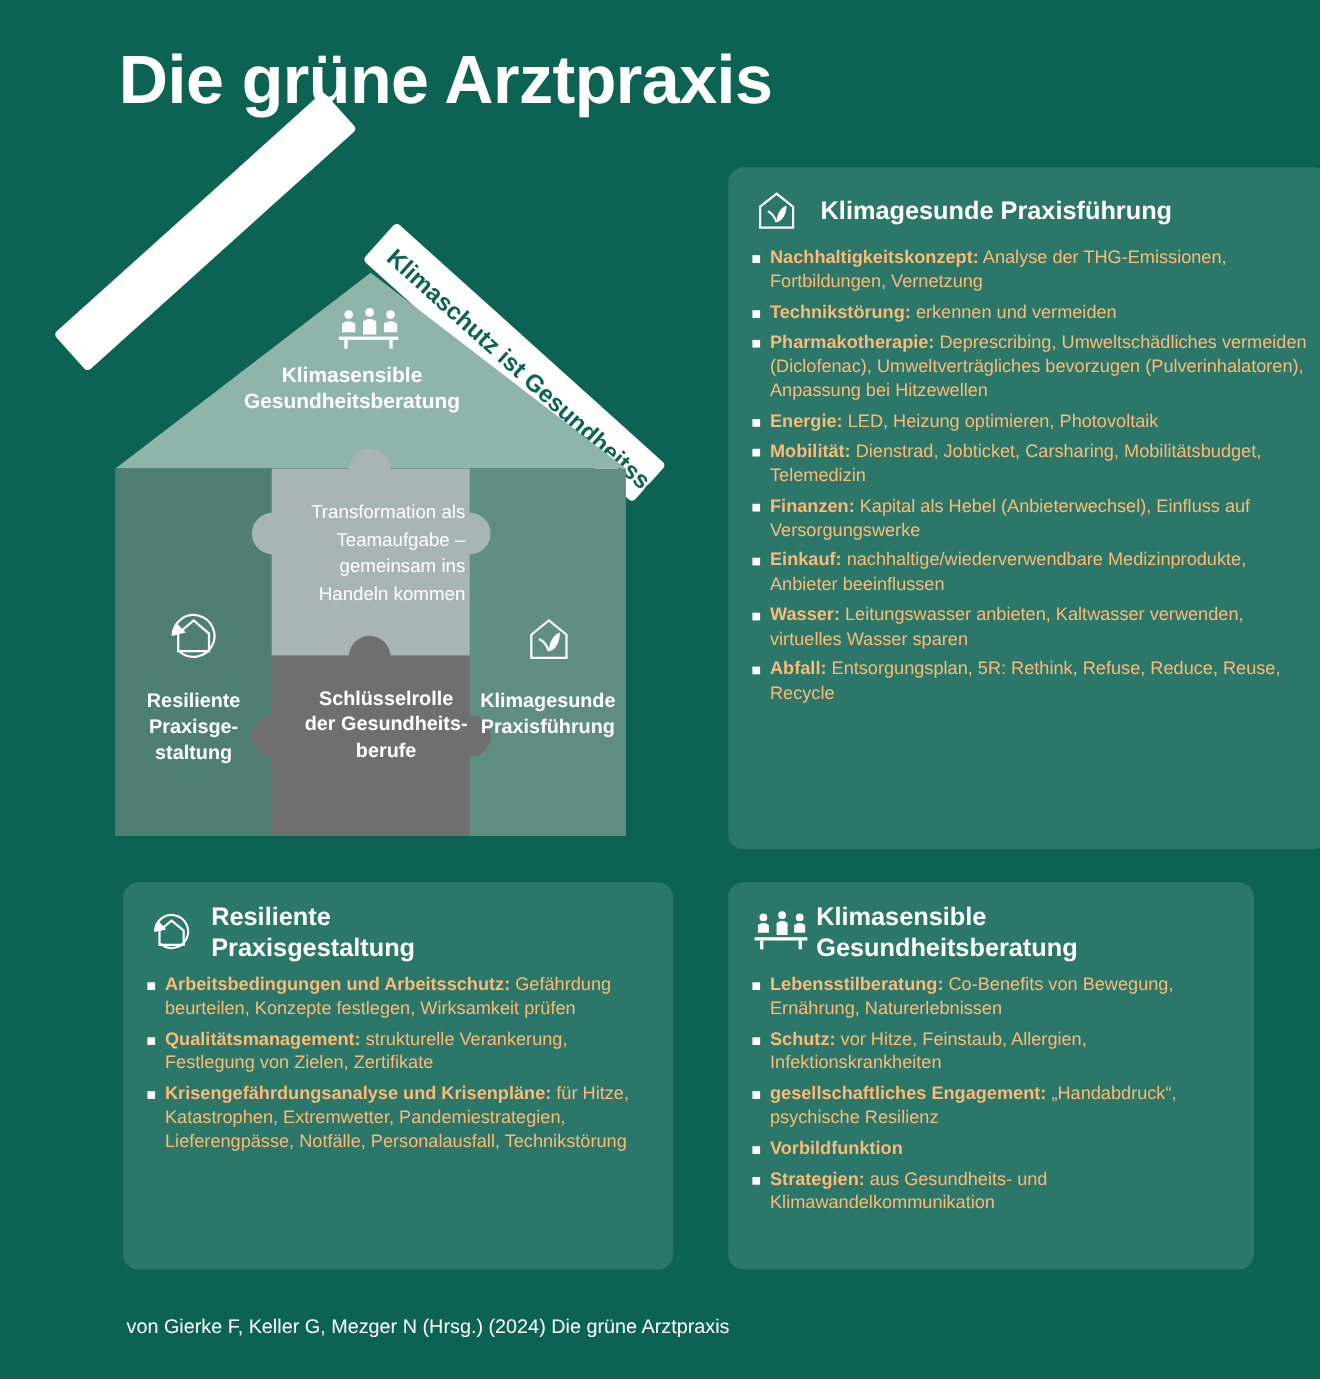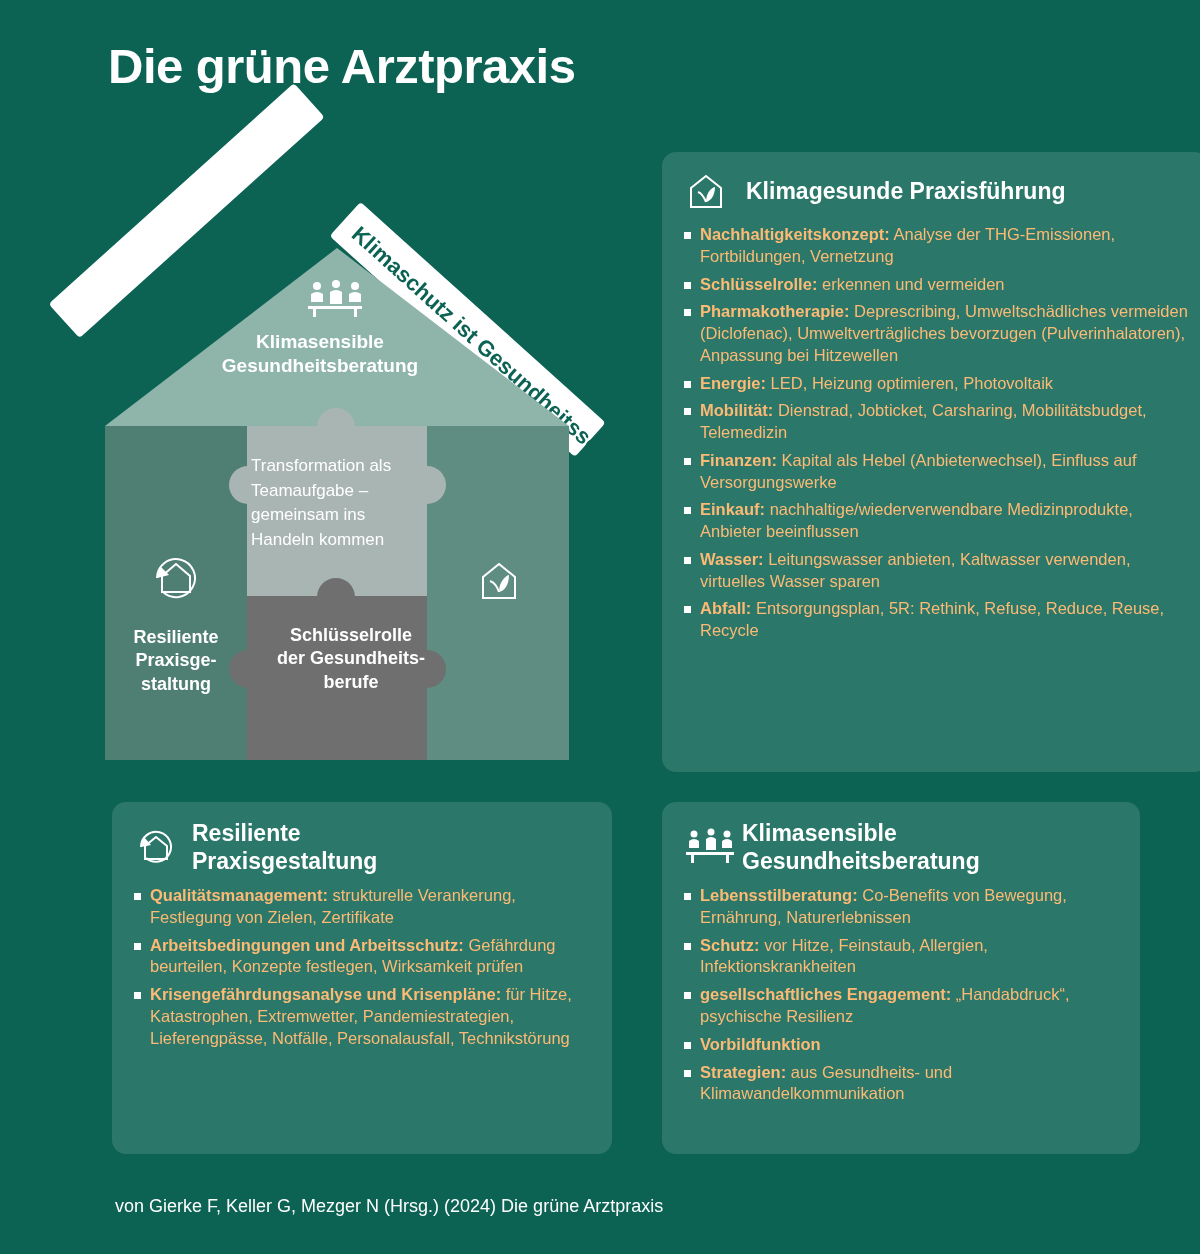--- a/index.html
+++ b/index.html
@@ -14,21 +14,21 @@
     color: #ffffff;
     overflow: hidden;
     position: relative;
   }
 
   
   .page-title {
     position: absolute;
     left: 108px;
     top: 38px;
-    font-size: 49px;
+    font-size: 62px;
     font-weight: bold;
     letter-spacing: -0.5px;
     color: #ffffff;
   }
 
   
   .house-wrap {
     position: absolute;
     left: 60px;
     top: 150px;
@@ -159,21 +159,21 @@
   .knob.k-right    { left: 303px; top: 40px;   width: 38px; height: 38px; }
   .knob.k-bottom   { left: 212px; top: 152px;  width: 38px; height: 38px; background:#6f6f6f;}
   .knob.k-bl       { left: 124px; top: 224px;  width: 38px; height: 38px; background:#6f6f6f;}
   .knob.k-br       { left: 303px; top: 224px;  width: 38px; height: 38px; background:#6f6f6f;}
 
   .center-text {
     position: absolute;
     left: 146px;
     top: 28px;
     width: 172px;
-    text-align: left;
+    text-align: right;
     font-size: 17px;
     line-height: 1.45;
     color: #ffffff;
   }
   .center-bottom-text {
     position: absolute;
     left: 160px;
     top: 198px;
     width: 172px;
     text-align: center;
@@ -353,37 +353,41 @@
       <div>berufe</div>
     </div>
 
     <div class="right-icon">
       <svg viewBox="0 0 48 52" width="48" height="52" fill="none" stroke="#ffffff" stroke-width="2">
         <path d="M24 8 L40 21 L40 42 L8 42 L8 21 Z"></path>
         <path d="M24 36 C24 26 30 20 34 19 C34 28 30 35 24 36 Z" fill="#ffffff" stroke="none"></path>
         <path d="M24 36 C22 30 18 26 15 25" stroke="#ffffff" stroke-width="2"></path>
       </svg>
     </div>
+    <div class="right-label">
+      <div>Klimagesunde</div>
+      <div>Praxisführung</div>
+    </div>
   </div>
 </div>
 
 <div class="card" id="card-praxisfuehrung">
   <div class="card-head">
     <span class="hicon">
       <svg viewBox="0 0 44 44" width="44" height="44" fill="none" stroke="#ffffff" stroke-width="2">
         <path d="M22 6 L37 18 L37 37 L7 37 L7 18 Z"></path>
         <path d="M22 32 C22 23 27 18 31 17 C31 25 27 31 22 32 Z" fill="#ffffff" stroke="none"></path>
         <path d="M22 32 C20 27 17 23 14 22" stroke="#ffffff" stroke-width="2"></path>
       </svg>
     </span>
     <span class="card-title">Klimagesunde Praxisführung</span>
   </div>
   <ul class="bullets">
     <li><b>Nachhaltigkeitskonzept:</b><span> Analyse der THG-Emissionen, Fortbildungen, Vernetzung</span></li>
-    <li><b>Schlüsselrolle:</b><span> erkennen und vermeiden</span></li>
+    <li><b>Technikstörung:</b><span> erkennen und vermeiden</span></li>
     <li><b>Pharmakotherapie:</b><span> Deprescribing, Umweltschädliches vermeiden (Diclofenac), Umweltverträgliches bevorzugen (Pulverinhalatoren), Anpassung bei Hitzewellen</span></li>
     <li><b>Energie:</b><span> LED, Heizung optimieren, Photovoltaik</span></li>
     <li><b>Mobilität:</b><span> Dienstrad, Jobticket, Carsharing, Mobilitätsbudget, Telemedizin</span></li>
     <li><b>Finanzen:</b><span> Kapital als Hebel (Anbieterwechsel), Einfluss auf Versorgungswerke</span></li>
     <li><b>Einkauf:</b><span> nachhaltige/wiederverwendbare Medizinprodukte, Anbieter beeinflussen</span></li>
     <li><b>Wasser:</b><span> Leitungswasser anbieten, Kaltwasser verwenden, virtuelles Wasser sparen</span></li>
     <li><b>Abfall:</b><span> Entsorgungsplan, 5R: Rethink, Refuse, Reduce, Reuse, Recycle</span></li>
   </ul>
 </div>
 
@@ -395,22 +399,22 @@
         <path d="M7 21 a15 15 0 1 1 5 11"></path>
         <path d="M10 11 l-3 10 10 -2 z" fill="#ffffff" stroke="none"></path>
       </svg>
     </span>
     <span class="card-title">
       <div>Resiliente</div>
       <div>Praxisgestaltung</div>
     </span>
   </div>
   <ul class="bullets">
+    <li><b>Arbeitsbedingungen und Arbeitsschutz:</b><span> Gefährdung beurteilen, Konzepte festlegen, Wirksamkeit prüfen</span></li>
     <li><b>Qualitätsmanagement:</b><span> strukturelle Verankerung, Festlegung von Zielen, Zertifikate</span></li>
-    <li><b>Arbeitsbedingungen und Arbeitsschutz:</b><span> Gefährdung beurteilen, Konzepte festlegen, Wirksamkeit prüfen</span></li>
     <li><b>Krisengefährdungsanalyse und Krisenpläne:</b><span> für Hitze, Katastrophen, Extremwetter, Pandemiestrategien, Lieferengpässe, Notfälle, Personalausfall, Technikstörung</span></li>
   </ul>
 </div>
 
 <div class="card" id="card-beratung">
   <div class="card-head">
     <span class="hicon">
       <svg viewBox="0 0 52 40" width="52" height="40" fill="none" stroke="#ffffff" stroke-width="2">
         <circle cx="10" cy="8" r="3.5" fill="#ffffff" stroke="none"></circle>
         <path d="M5 15 q5 -4 10 0 l0 7 -10 0 z" fill="#ffffff" stroke="none"></path>

